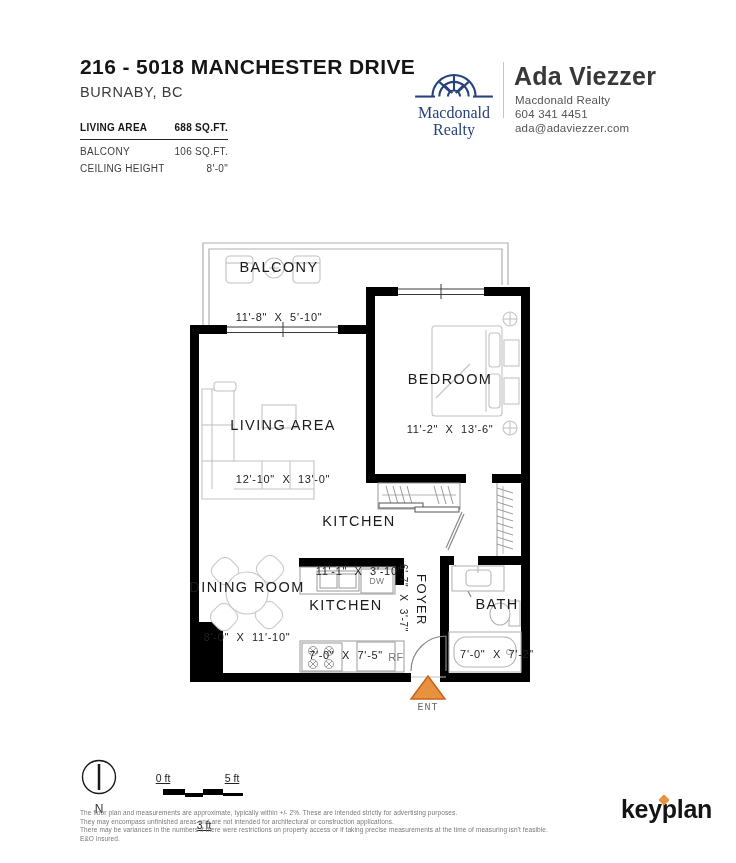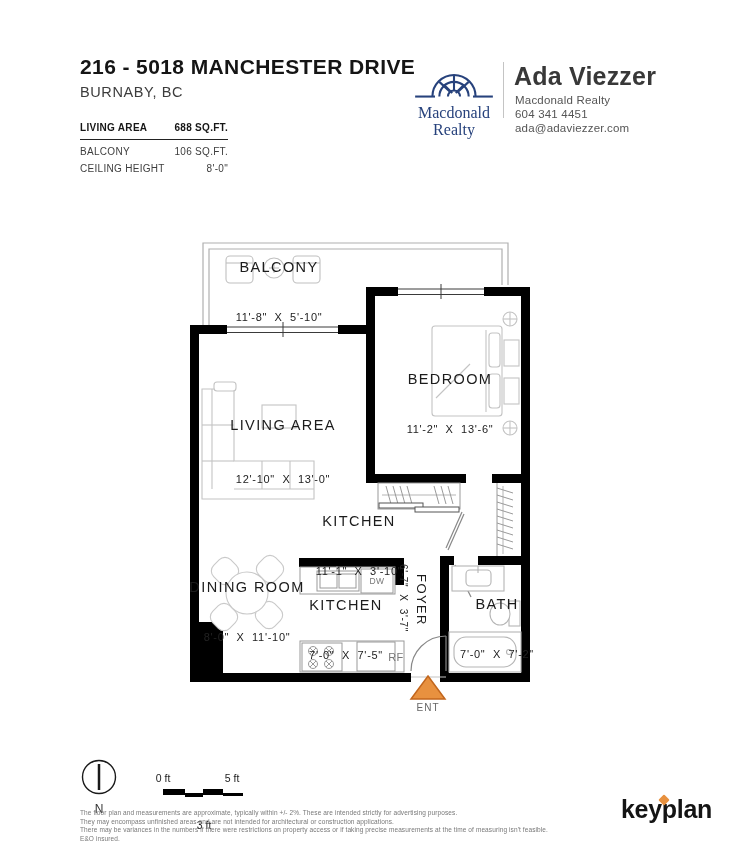--- a/index.html
+++ b/index.html
@@ -21,21 +21,21 @@
   .agent-line{left:515px;font-size:11.5px;color:#555;letter-spacing:.2px;}
   
   .room{transform:translate(-50%,-50%);white-space:pre;text-align:center;}
   .room-name{font-size:14.5px;letter-spacing:1.4px;color:#1c1c1c;font-weight:400;}
   .room-dims{font-size:11px;letter-spacing:.7px;color:#222;}
   .rot{transform:translate(-50%,-50%) rotate(90deg);}
   .tiny{font-size:8.5px;color:#777;letter-spacing:.5px;transform:translate(-50%,-50%);}
   .ent-label{font-size:10px;color:#666;letter-spacing:1px;transform:translate(-50%,-50%);}
   
   .north-n{left:99px;top:802px;transform:translateX(-50%);font-size:12px;color:#333;}
-  .scale-tick{top:772px;font-size:10.5px;color:#222;transform:translateX(-50%);}
+  .scale-tick{top:772px;font-size:10.5px;color:#222;transform:translateX(-50%);text-decoration:underline;}
   .disclaimer{left:80px;width:480px;font-size:6.5px;line-height:8.6px;color:#787878;letter-spacing:.1px;}
   .keyplan{left:578px;top:795px;font-size:25px;font-weight:700;color:#141414;letter-spacing:-.3px;margin-left:43px;}
   .kp-diamond{left:660px;top:796px;width:8px;height:8px;background:#e8913f;transform:rotate(45deg);border-radius:1px;}
 </style>
 </head>
 <body>
 
 <div class="abs title">216 - 5018 MANCHESTER DRIVE</div>
 <div class="abs subtitle">BURNABY, BC</div>
 
@@ -280,21 +280,21 @@
   <div class="room-dims">7'-0"  X  7'-2"</div>
 </div>
 <div class="abs room rot" style="left:430px;top:600px;">
   <div class="room-name" style="font-size:13px;">FOYER</div>
 </div>
 <div class="abs room rot" style="left:412px;top:598px;">
   <div class="room-dims" style="font-size:10px;">6'-7"  X  3'-7"</div>
 </div>
 <div class="abs tiny" style="left:377px;top:581px;">DW</div>
 <div class="abs tiny" style="left:396px;top:657px;font-size:11px;">RF</div>
-<div class="abs ent-label" style="left:428px;top:707px;">ENT</div>
+<div class="abs ent-label" style="left:428px;top:707px;font-family:Liberation Mono, monospace;">ENT</div>
 
 <div class="abs north-n">N</div>
 <div class="abs scale-tick" style="left:163px;">0 ft</div>
 <div class="abs scale-tick" style="left:204px;margin-top:47px;">3 ft</div>
 <div class="abs scale-tick" style="left:232px;">5 ft</div>
 
 <div class="abs disclaimer" style="top:809px;">The floor plan and measurements are approximate, typically within +/- 2%. These are intended strictly for advertising purposes.</div>
 <div class="abs disclaimer" style="top:817.5px;">They may encompass unfinished areas and are not intended for architectural or construction applications.</div>
 <div class="abs disclaimer" style="top:826px;">There may be variances in the numbers if there were restrictions on property access or if taking precise measurements at the time of measuring isn't feasible. E&amp;O insured.</div>
 

